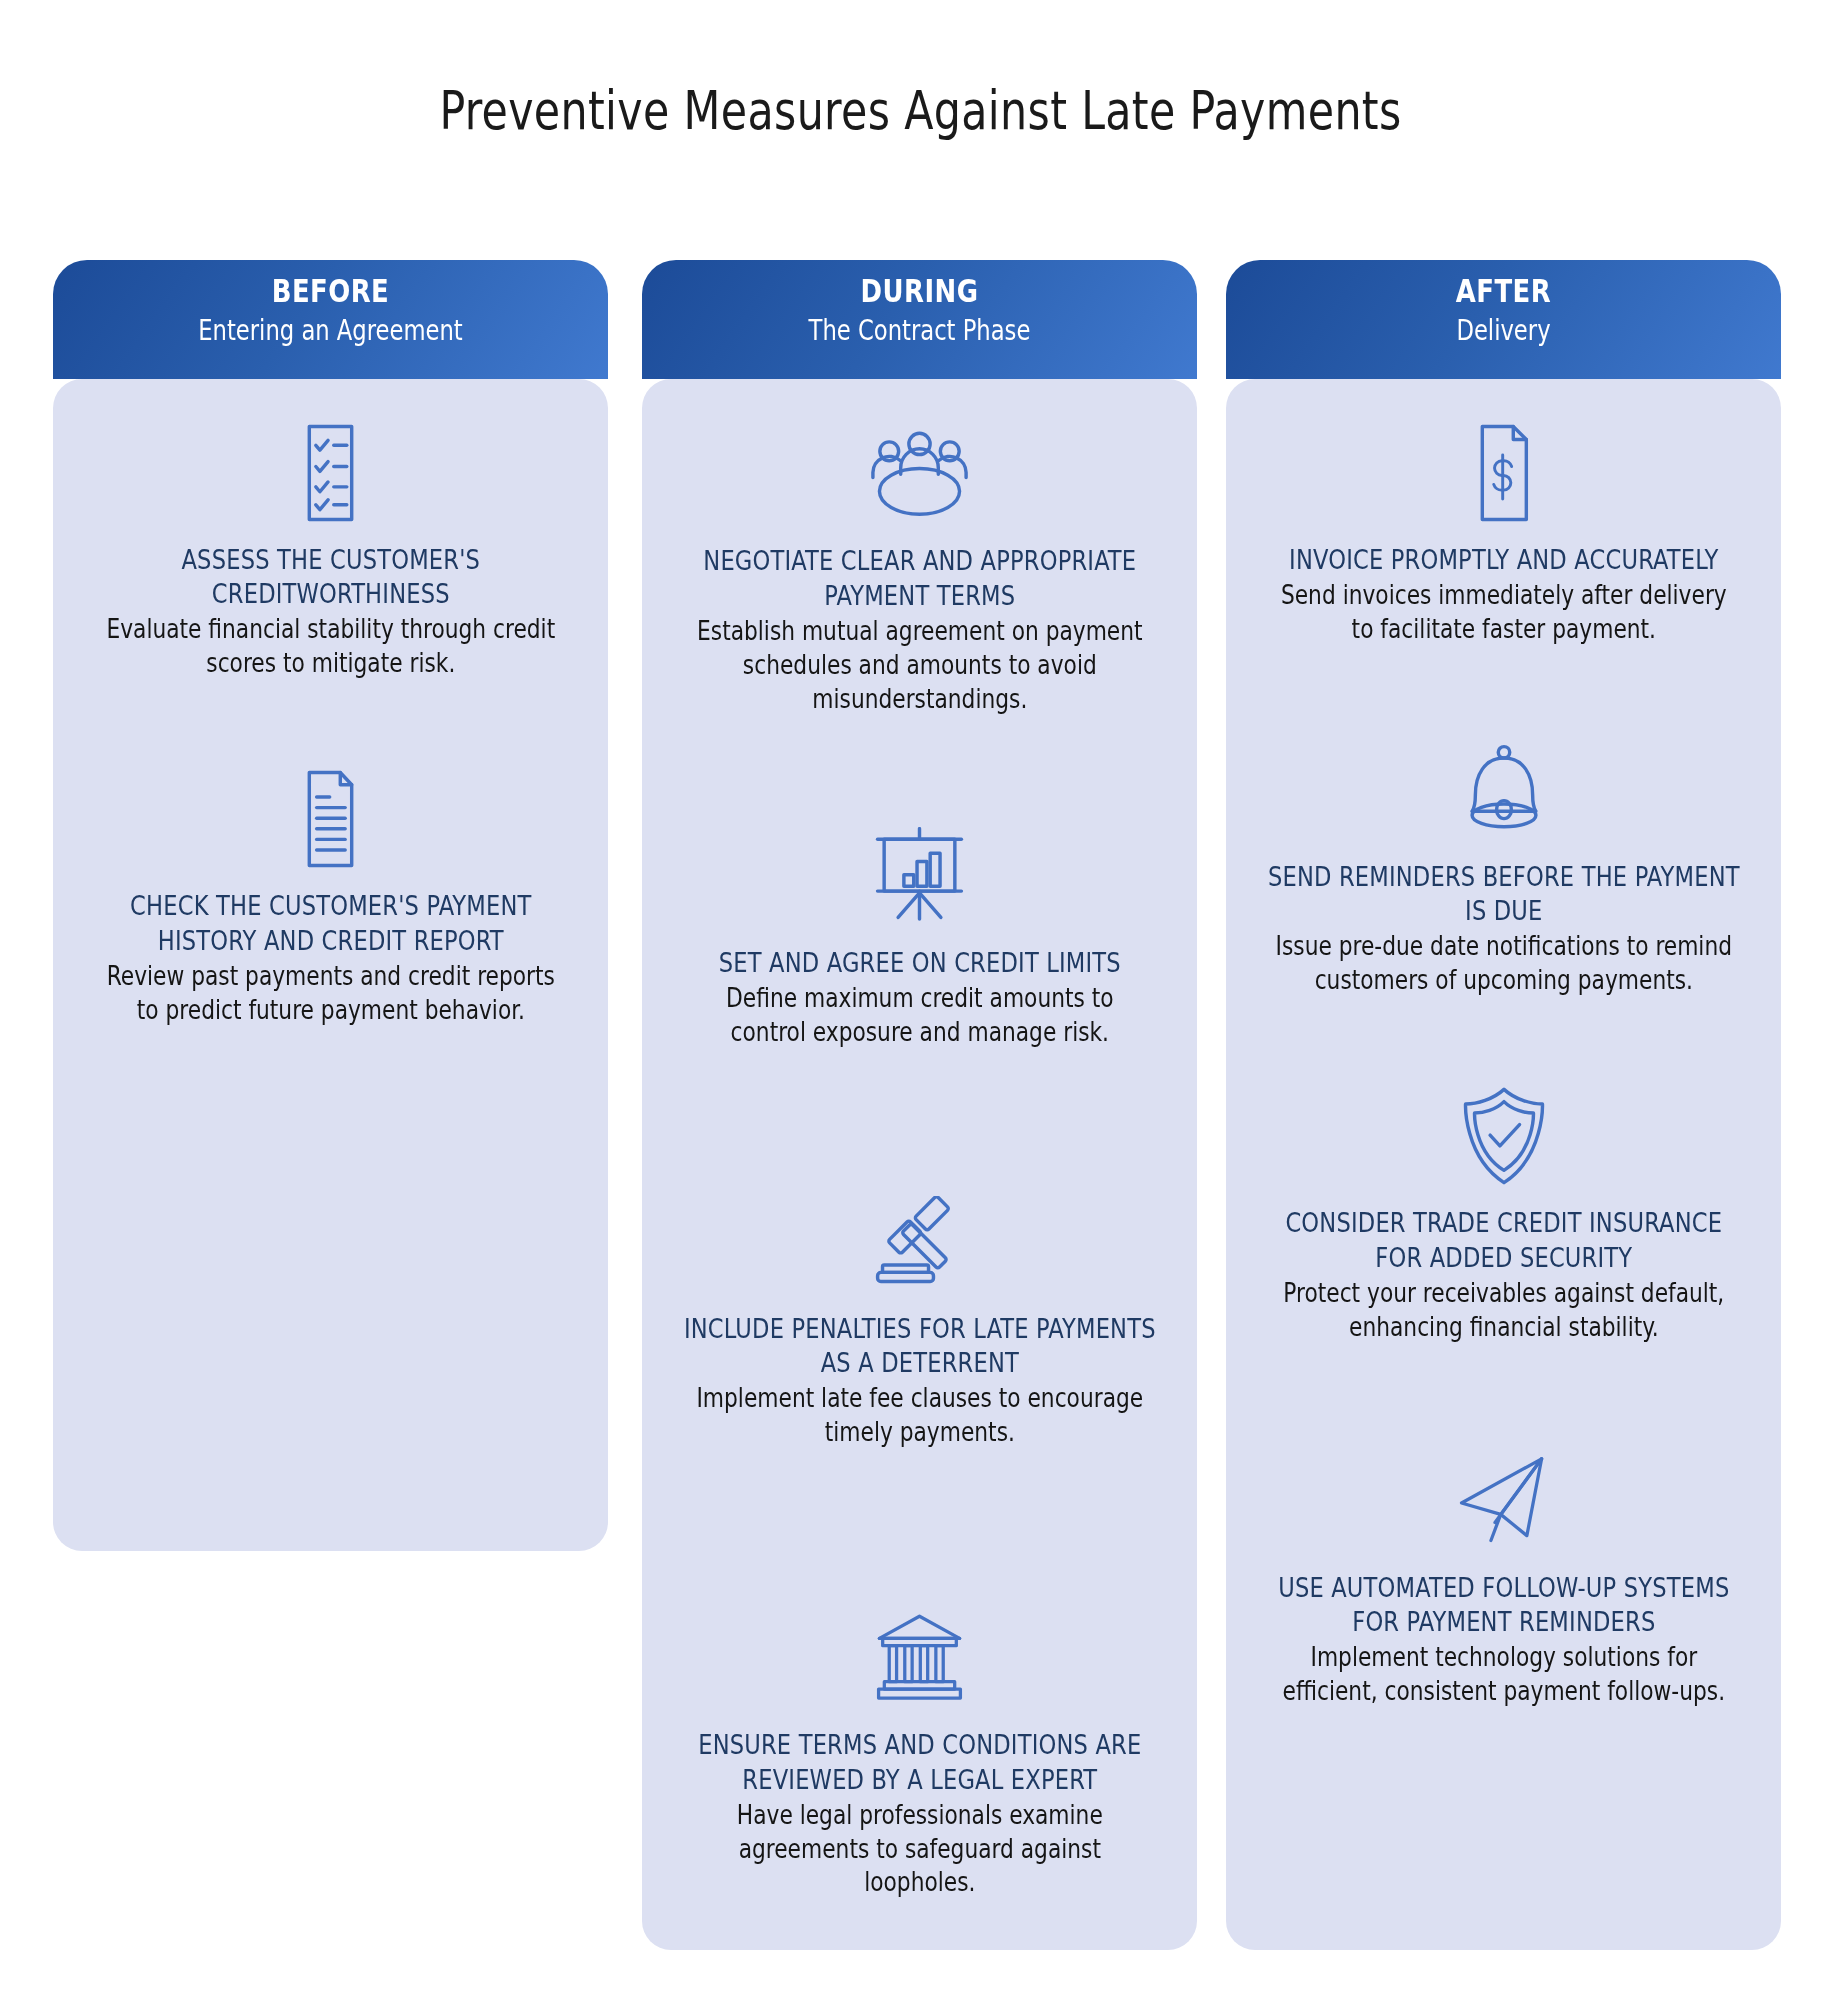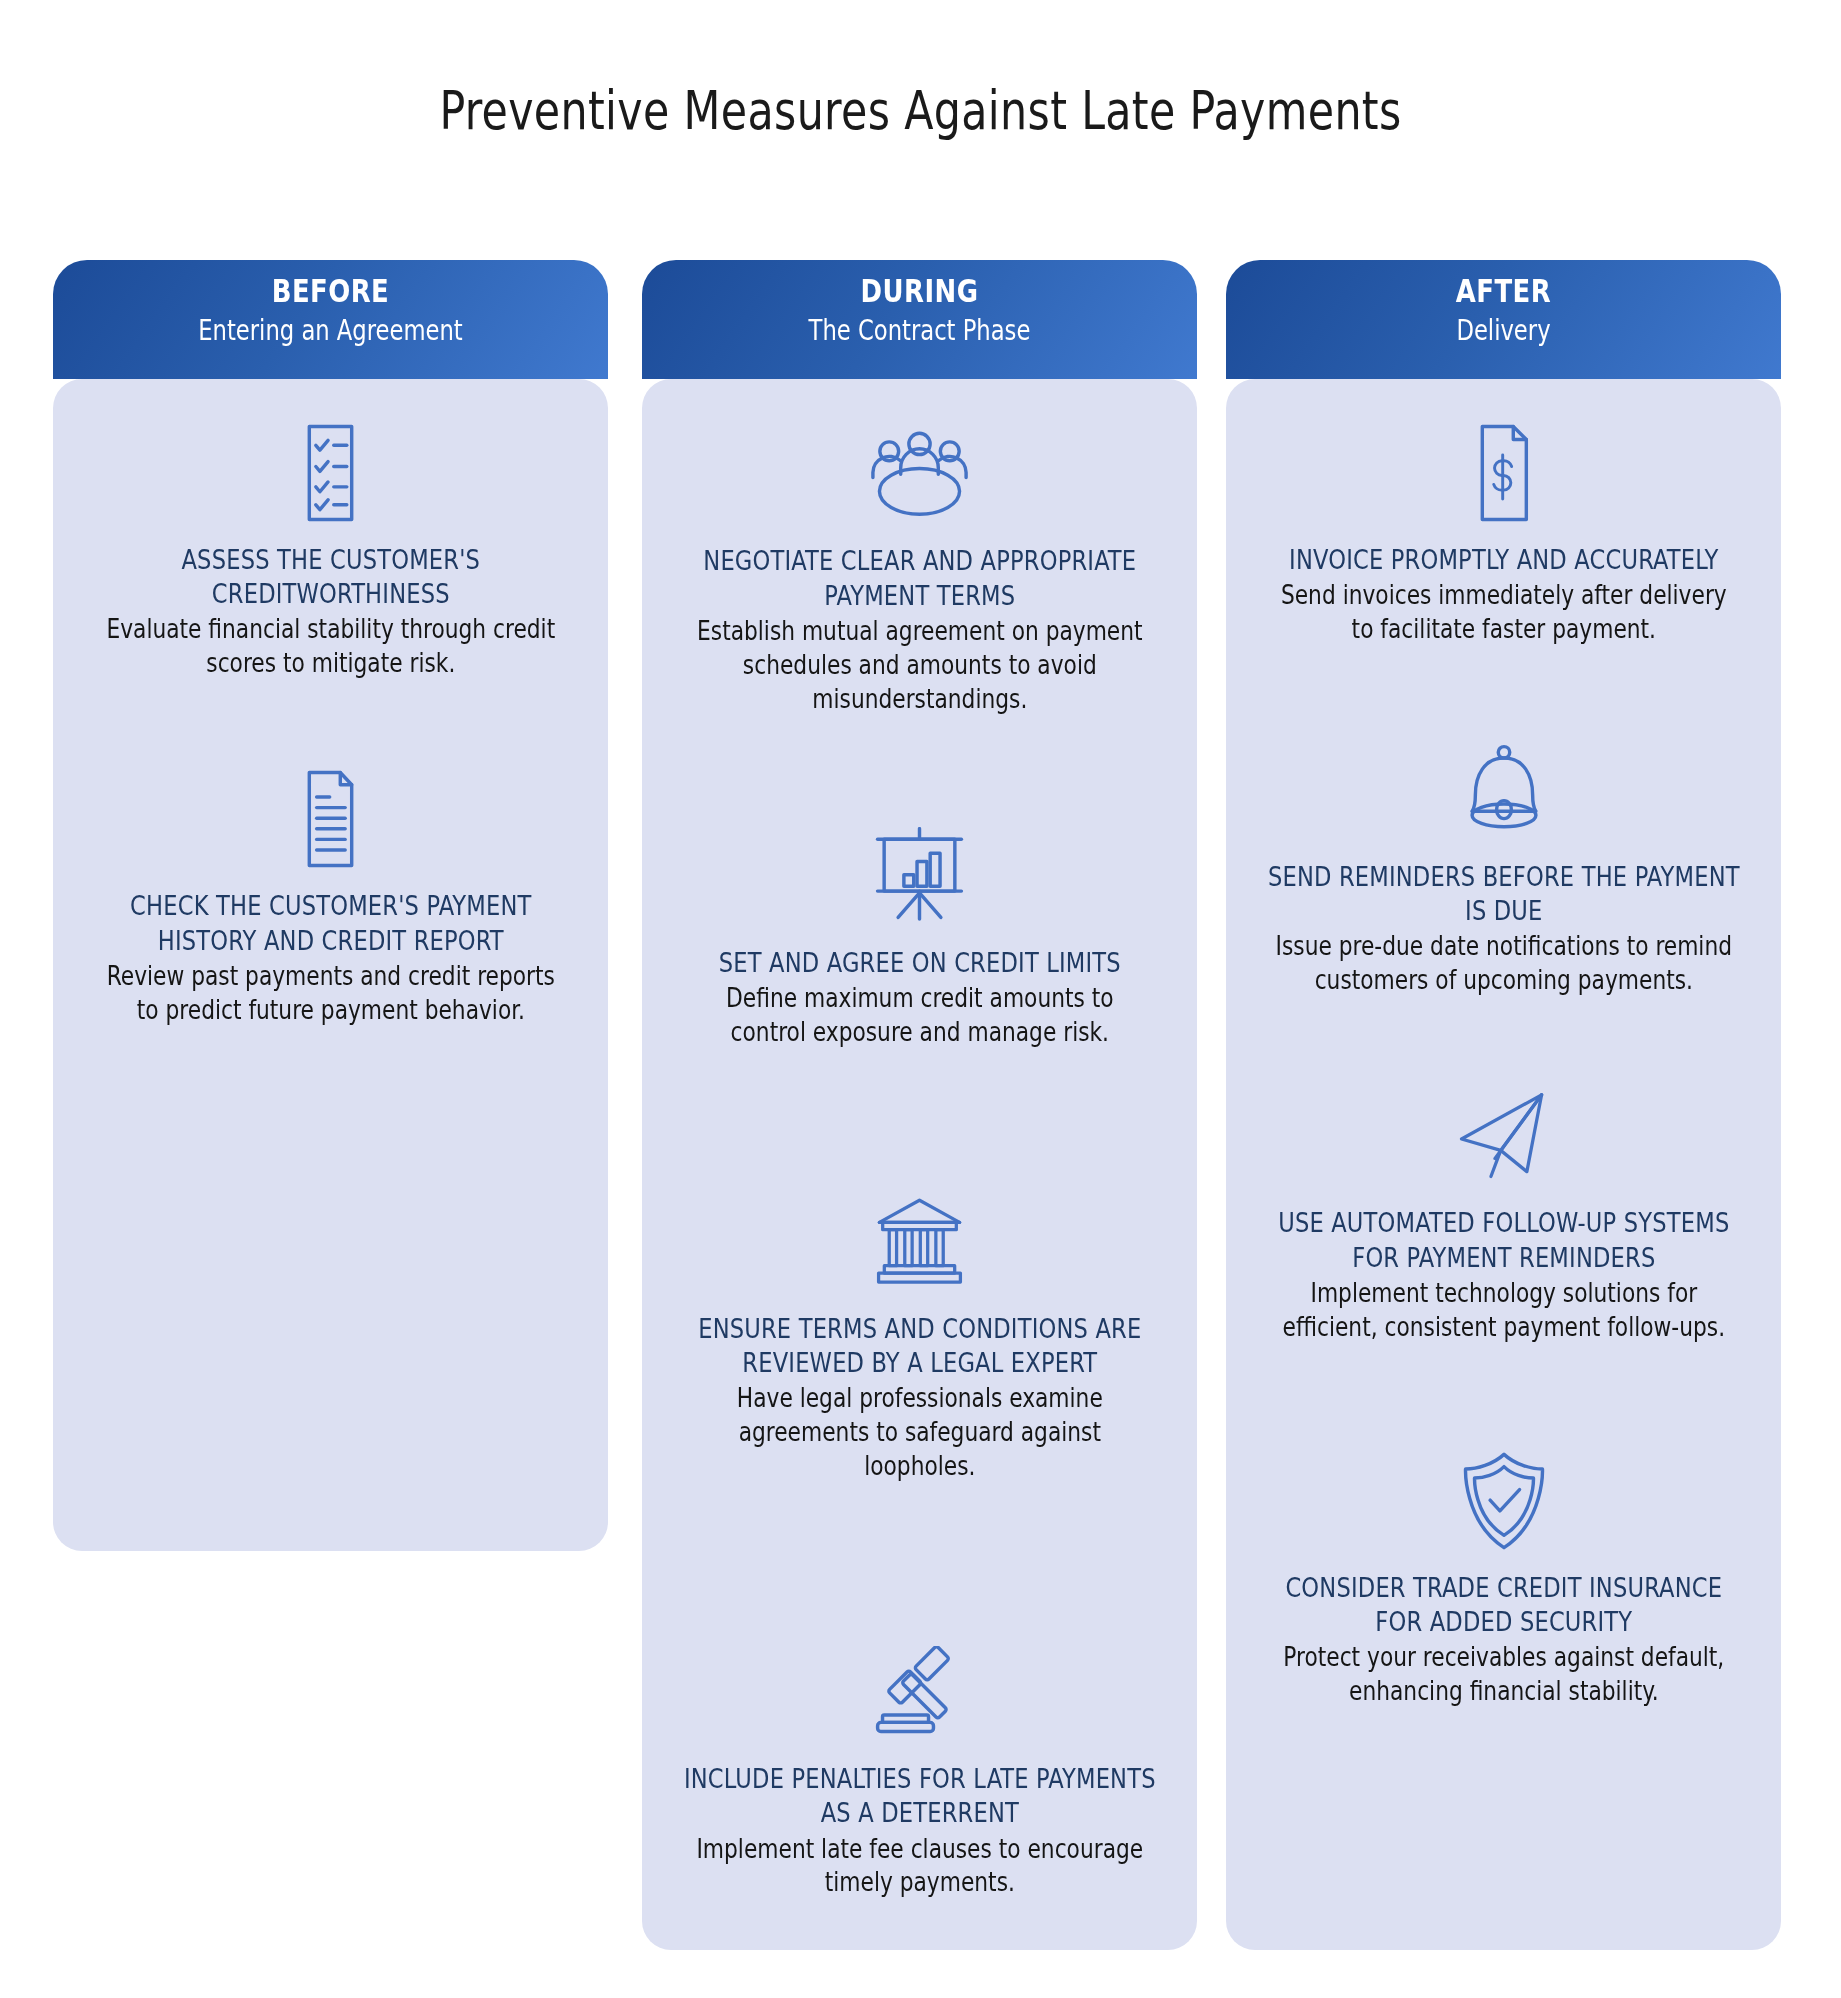--- a/index.html
+++ b/index.html
@@ -222,48 +222,48 @@
     <line x1="59" y1="78" x2="59" y2="112"></line>
     <line x1="59" y1="80" x2="33" y2="110"></line>
     <line x1="59" y1="80" x2="85" y2="110"></line>
   </svg>
           </div>
           <div class="item-heading">SET AND AGREE ON CREDIT LIMITS</div>
           <div class="item-desc">Define maximum credit amounts to control exposure and manage risk.</div>
         </div>
         <div class="item">
           <div class="item-icon">
+            <svg class="ic" width="97" height="92" viewBox="0 0 118 112" fill="none" stroke="#4472c4" stroke-width="4.2" stroke-linecap="round" stroke-linejoin="round">
+    <rect x="63" y="2" width="22" height="38" rx="3" transform="rotate(45 74 21)"></rect>
+    <rect x="30" y="32" width="22" height="36" rx="3" transform="rotate(45 41 50)"></rect>
+    <rect x="57" y="30" width="16" height="62" rx="3" transform="rotate(-45 65 61)"></rect>
+    <rect x="14" y="84" width="56" height="9" rx="2"></rect>
+    <rect x="8" y="93" width="68" height="11" rx="4"></rect>
+  </svg>
+          </div>
+          <div class="item-heading">INCLUDE PENALTIES FOR LATE PAYMENTS AS A DETERRENT</div>
+          <div class="item-desc">Implement late fee clauses to encourage timely payments.</div>
+        </div>
+        <div class="item">
+          <div class="item-icon">
             <svg class="ic" width="97" height="90" viewBox="0 0 118 110" fill="none" stroke="#4472c4" stroke-width="4" stroke-linecap="round" stroke-linejoin="round">
     <polyline points="10,31 59,4 108,31"></polyline>
     <line x1="10" y1="31" x2="108" y2="31"></line>
     <rect x="14" y="31" width="90" height="9"></rect>
     <rect x="22" y="40" width="9" height="44"></rect>
     <rect x="41" y="40" width="9" height="44"></rect>
     <rect x="60" y="40" width="9" height="44"></rect>
     <rect x="79" y="40" width="9" height="44"></rect>
     <rect x="16" y="84" width="86" height="9"></rect>
     <rect x="9" y="93" width="100" height="11"></rect>
   </svg>
           </div>
           <div class="item-heading">ENSURE TERMS AND CONDITIONS ARE REVIEWED BY A LEGAL EXPERT</div>
           <div class="item-desc">Have legal professionals examine agreements to safeguard against loopholes.</div>
         </div>
-        <div class="item">
-          <div class="item-icon">
-            <svg class="ic" width="97" height="92" viewBox="0 0 118 112" fill="none" stroke="#4472c4" stroke-width="4.2" stroke-linecap="round" stroke-linejoin="round">
-    <rect x="63" y="2" width="22" height="38" rx="3" transform="rotate(45 74 21)"></rect>
-    <rect x="30" y="32" width="22" height="36" rx="3" transform="rotate(45 41 50)"></rect>
-    <rect x="57" y="30" width="16" height="62" rx="3" transform="rotate(-45 65 61)"></rect>
-    <rect x="14" y="84" width="56" height="9" rx="2"></rect>
-    <rect x="8" y="93" width="68" height="11" rx="4"></rect>
-  </svg>
-          </div>
-          <div class="item-heading">INCLUDE PENALTIES FOR LATE PAYMENTS AS A DETERRENT</div>
-          <div class="item-desc">Implement late fee clauses to encourage timely payments.</div>
-        </div>
       </div>
     </div>
     <div class="column col-2">
       <div class="col-header">
         <div class="phase">AFTER</div>
         <div class="subphase">Delivery</div>
       </div>
       <div class="col-body">
         <div class="item">
           <div class="item-icon">
@@ -284,37 +284,37 @@
     <path d="M55 17 C31 17 20 38 20 62 C20 76 16 82 16 82 H94 C94 82 90 76 90 62 C90 38 79 17 55 17 Z"></path>
     <ellipse cx="55" cy="87" rx="39" ry="14"></ellipse>
     <ellipse cx="55" cy="80" rx="9" ry="11"></ellipse>
   </svg>
           </div>
           <div class="item-heading">SEND REMINDERS BEFORE THE PAYMENT IS DUE</div>
           <div class="item-desc">Issue pre-due date notifications to remind customers of upcoming payments.</div>
         </div>
         <div class="item">
           <div class="item-icon">
+            <svg class="ic" width="90" height="100" viewBox="0 0 110 122" fill="none" stroke="#4472c4" stroke-width="4.2" stroke-linecap="round" stroke-linejoin="round">
+    <path d="M55 4 C42 16 22 22 8 22 C8 22 6 86 55 118 C104 86 102 22 102 22 C88 22 68 16 55 4 Z"></path>
+    <path d="M55 19 C45 29 30 33 19 33 C19 33 18 80 55 103 C92 80 91 33 91 33 C80 33 65 29 55 19 Z"></path>
+    <polyline points="38,60 50,73 74,47"></polyline>
+  </svg>
+          </div>
+          <div class="item-heading">CONSIDER TRADE CREDIT INSURANCE FOR ADDED SECURITY</div>
+          <div class="item-desc">Protect your receivables against default, enhancing financial stability.</div>
+        </div>
+        <div class="item">
+          <div class="item-icon">
             <svg class="ic" width="98" height="97" viewBox="0 0 120 118" fill="none" stroke="#4472c4" stroke-width="4" stroke-linecap="round" stroke-linejoin="round">
     <polyline points="106,8 8,62 56,76 106,8"></polyline>
     <polyline points="106,8 88,102 56,76"></polyline>
     <polyline points="56,76 44,108 56,76"></polyline>
     <line x1="106" y1="8" x2="49" y2="86"></line>
   </svg>
           </div>
           <div class="item-heading">USE AUTOMATED FOLLOW-UP SYSTEMS FOR PAYMENT REMINDERS</div>
           <div class="item-desc">Implement technology solutions for efficient, consistent payment follow-ups.</div>
         </div>
-        <div class="item">
-          <div class="item-icon">
-            <svg class="ic" width="90" height="100" viewBox="0 0 110 122" fill="none" stroke="#4472c4" stroke-width="4.2" stroke-linecap="round" stroke-linejoin="round">
-    <path d="M55 4 C42 16 22 22 8 22 C8 22 6 86 55 118 C104 86 102 22 102 22 C88 22 68 16 55 4 Z"></path>
-    <path d="M55 19 C45 29 30 33 19 33 C19 33 18 80 55 103 C92 80 91 33 91 33 C80 33 65 29 55 19 Z"></path>
-    <polyline points="38,60 50,73 74,47"></polyline>
-  </svg>
-          </div>
-          <div class="item-heading">CONSIDER TRADE CREDIT INSURANCE FOR ADDED SECURITY</div>
-          <div class="item-desc">Protect your receivables against default, enhancing financial stability.</div>
-        </div>
       </div>
     </div>
   </div>
 
 
 </body></html>

